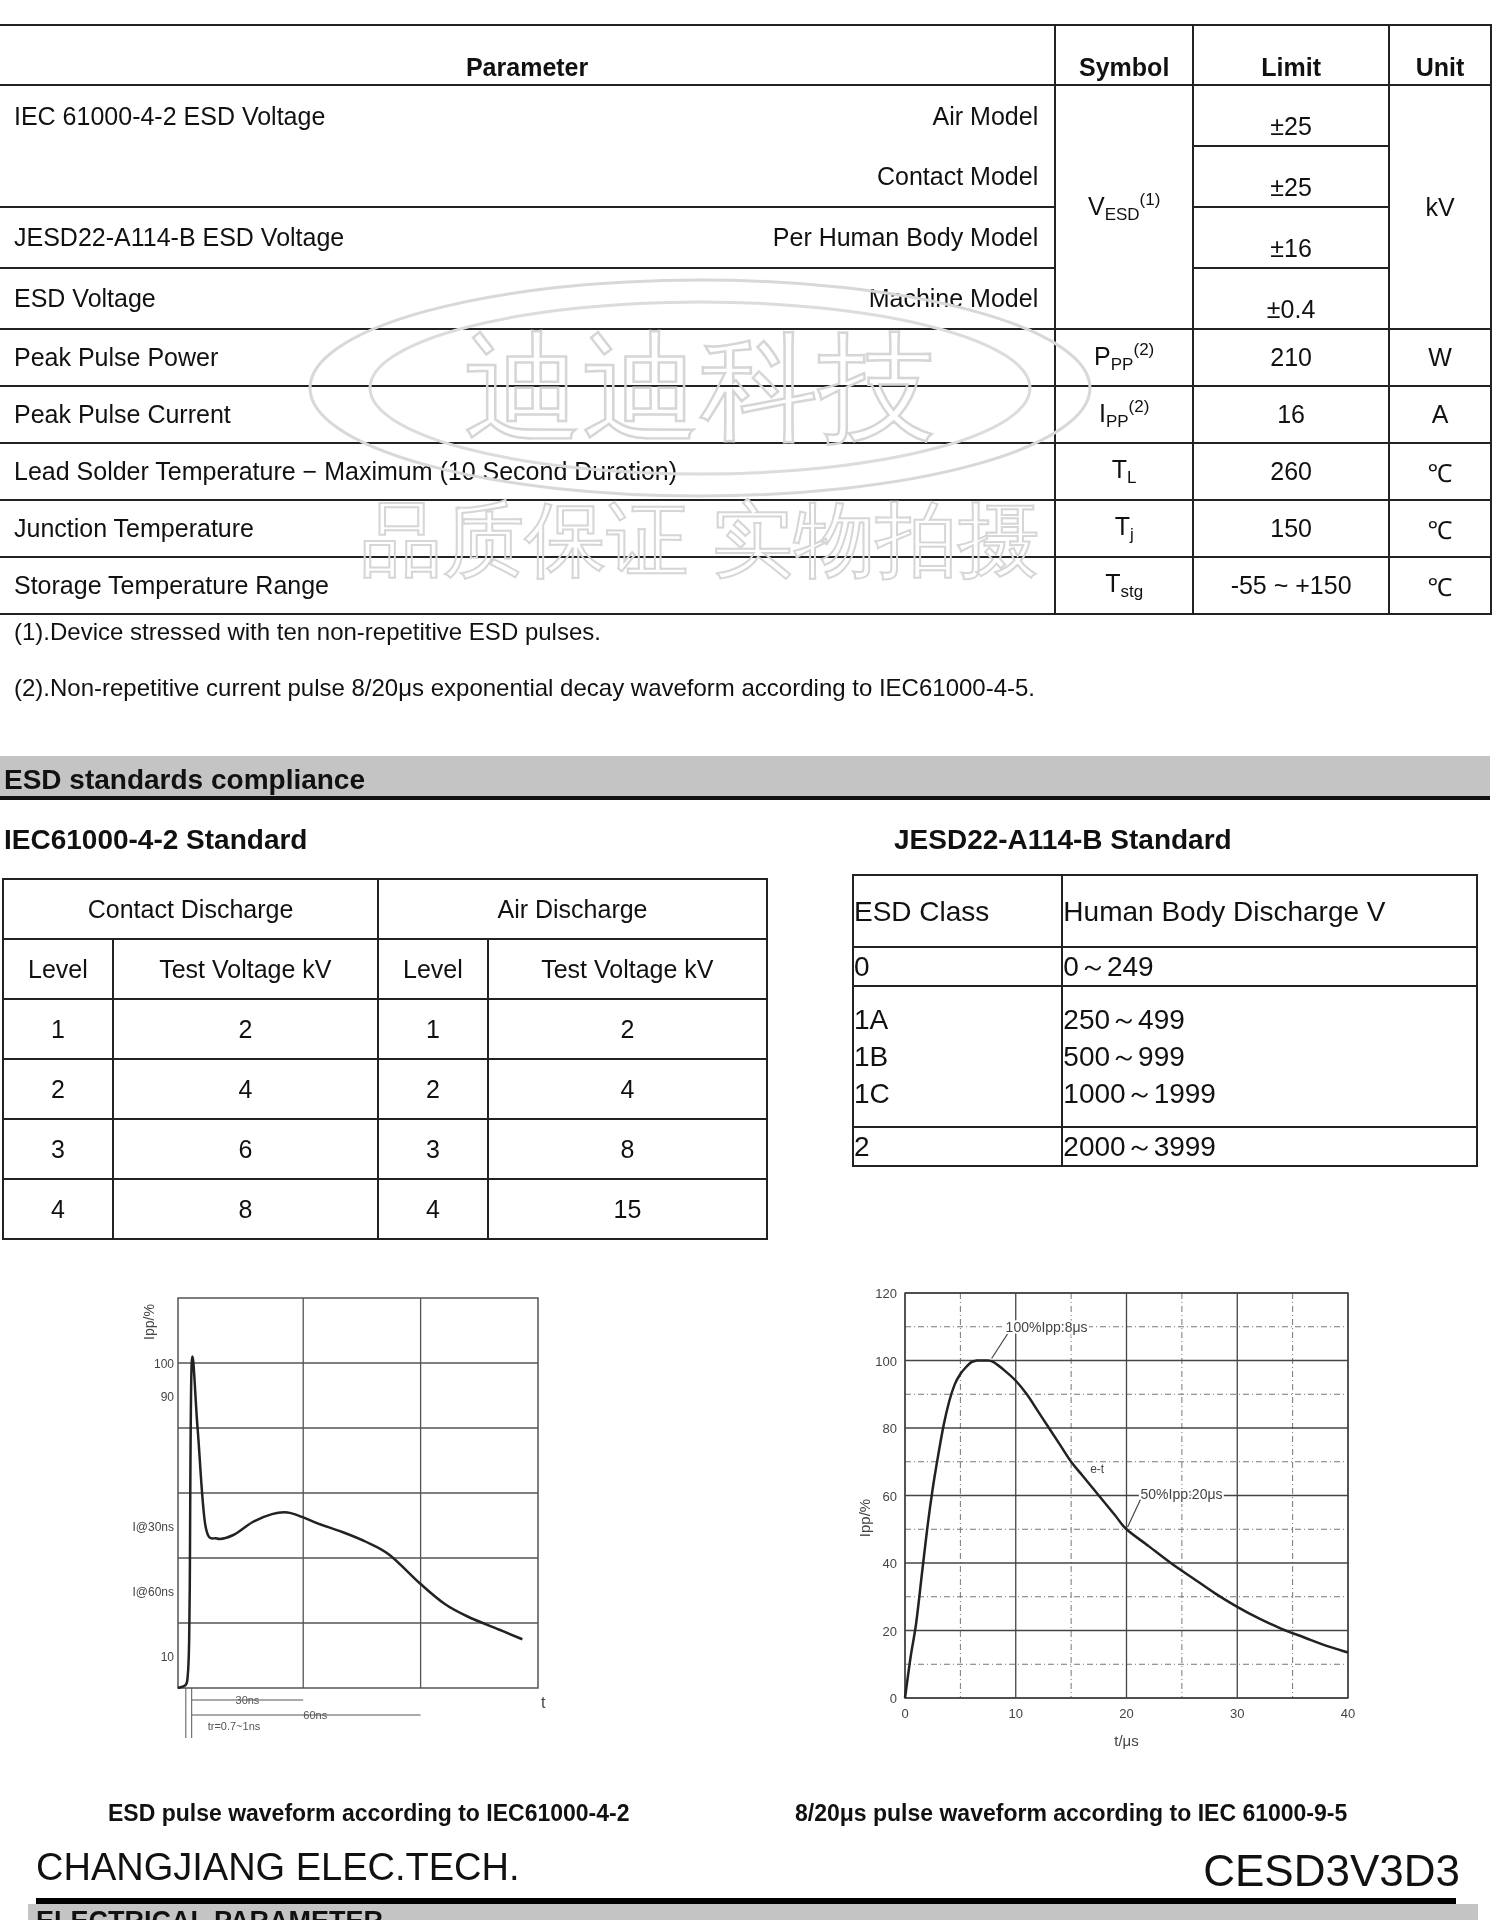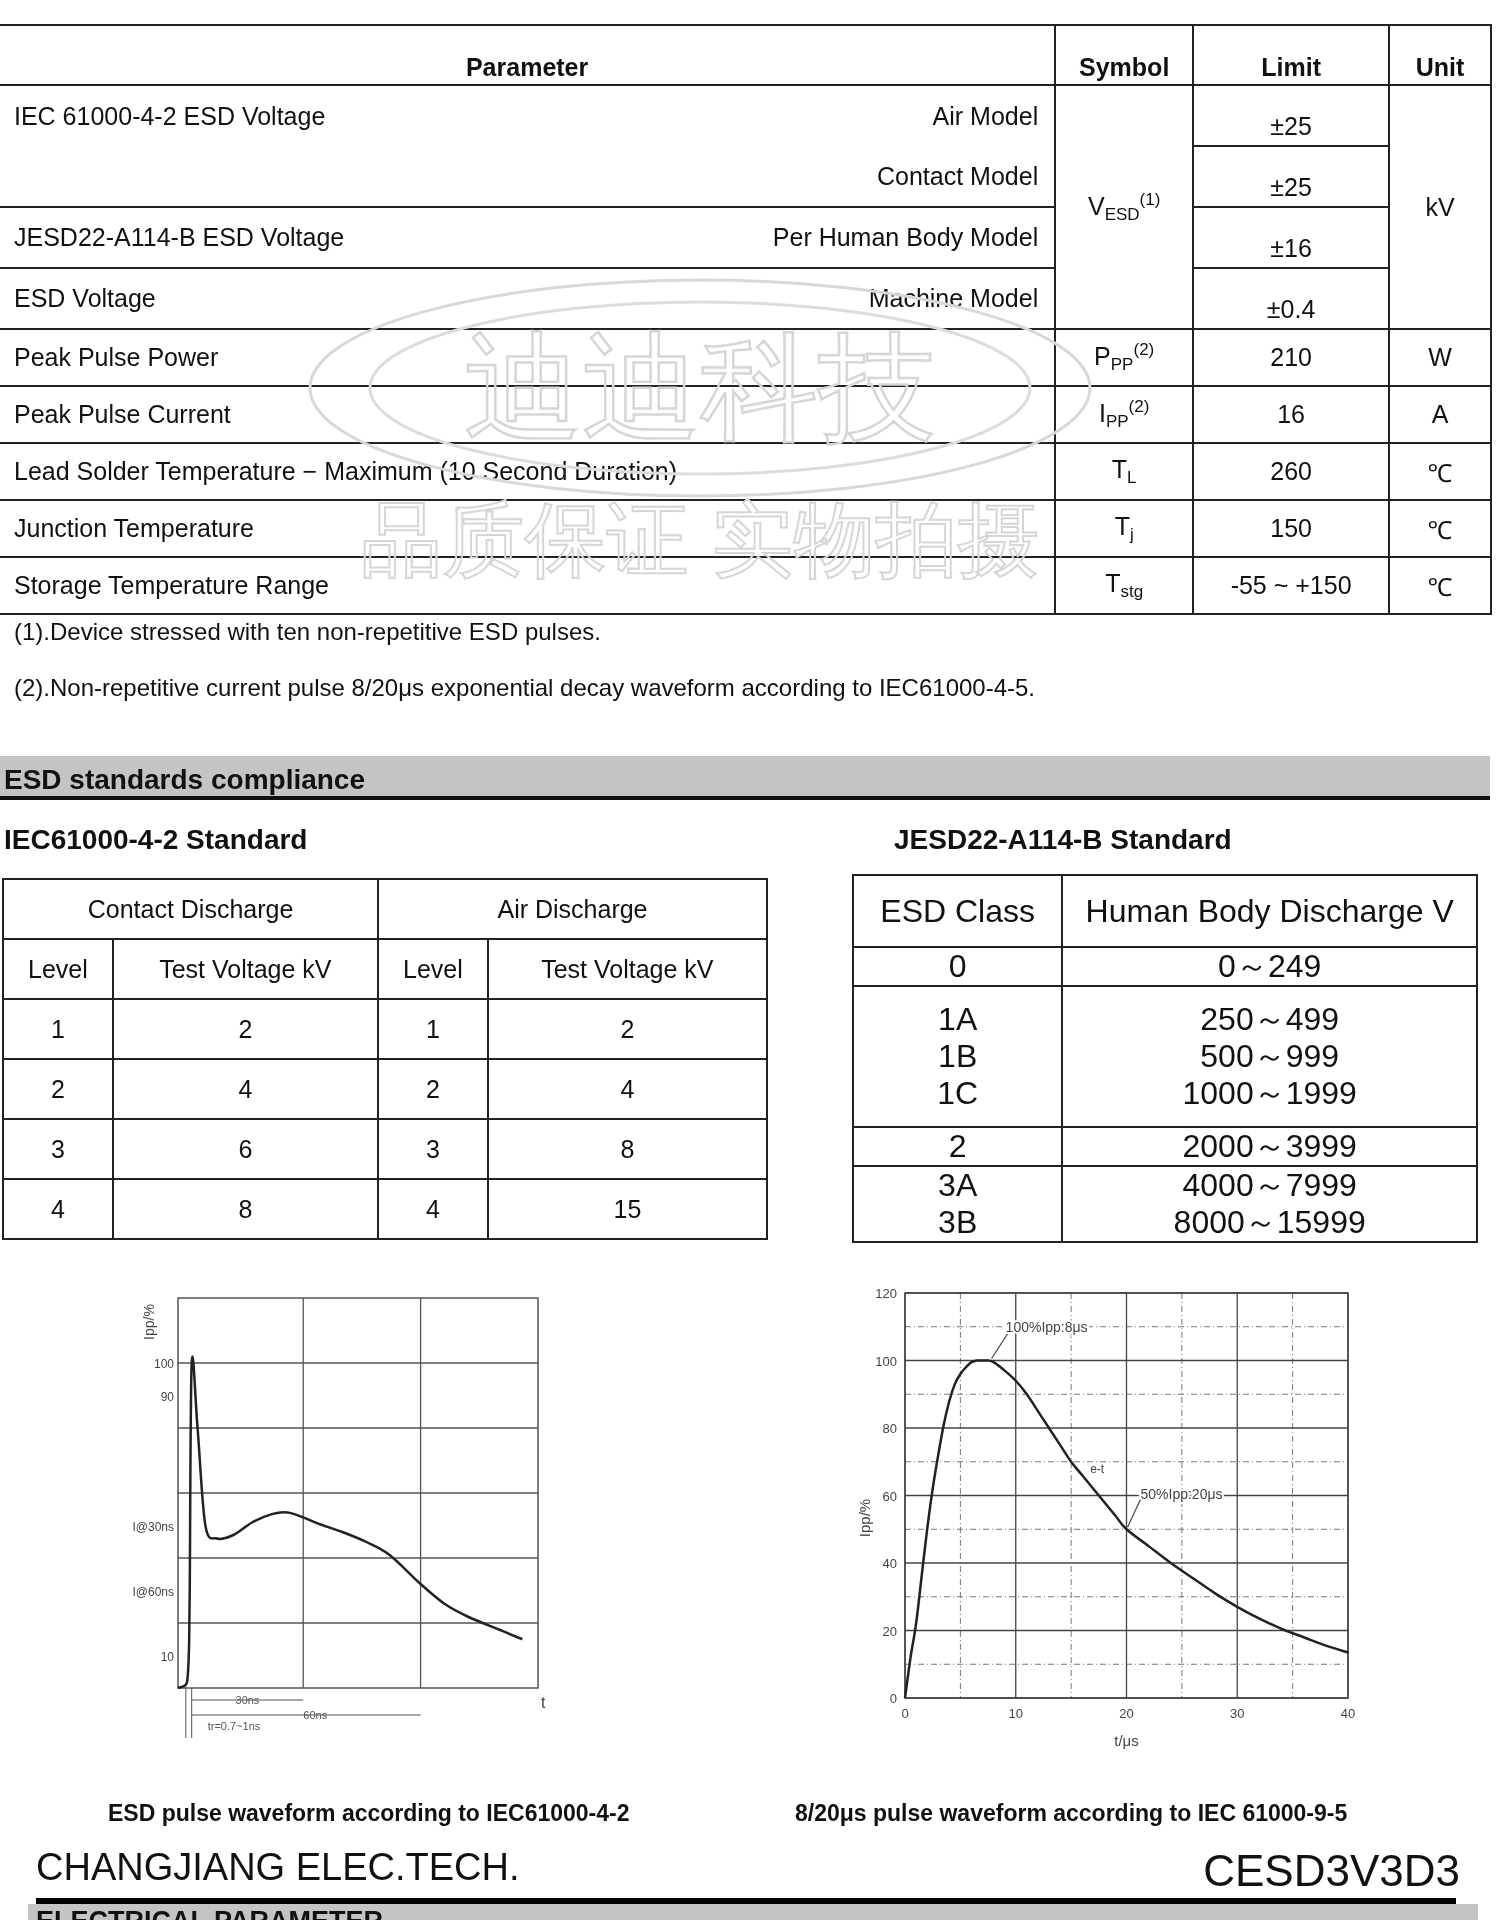--- a/index.html
+++ b/index.html
@@ -31,21 +31,21 @@
   #sec-header { left:0; top:756px; width:1490px; height:40px; background:#c4c4c4;
                 border-bottom:4px solid #111; }
   #sec-header span { font-size:28px; font-weight:bold; position:absolute; left:4px; bottom:0; }
 
   .std-title { font-size:28px; font-weight:bold; }
 
   #iec-table { left:2px; top:878px; width:766px; }
   #iec-table td { text-align:center; height:58px; font-size:25px; }
 
   #jesd-table { left:852px; top:874px; width:626px; }
-  #jesd-table td { text-align:center; font-size:32px; line-height:37px; }
+  #jesd-table td { font-size:28px; line-height:37px; }
 
   .caption { font-size:23px; font-weight:bold; }
   .footer-l { font-size:38px; left:36px; top:1846px; }
   .footer-r { font-size:44px; right:40px; top:1846px; }
   #footer-line { left:36px; top:1898px; width:1420px; height:6px; background:#000; }
   #elec-header { left:28px; top:1904px; width:1450px; height:40px; background:#c4c4c4; }
   #elec-header span { position:absolute; left:8px; top:2px; font-size:27px; font-weight:bold; }
 
   svg text { font-family:"Liberation Sans", sans-serif; }
 </style>
@@ -222,30 +222,20 @@
       <div>1000～1999</div>
     </td>
   </tr>
   <tr>
     <td>
           <div>2</div>
         </td>
     <td>
           <div>2000～3999</div>
         </td>
-  </tr>
-  <tr>
-    <td>
-      <div>3A</div>
-      <div>3B</div>
-    </td>
-    <td>
-      <div>4000～7999</div>
-      <div>8000～15999</div>
-    </td>
   </tr>
 </tbody>
   </table>
 
 <svg id="chart1" class="abs" style="left:120px;top:1280px" width="560" height="480">
   <g id="c1-grid">
       <rect x="58" y="18" width="360" height="390" fill="none" stroke="#555" stroke-width="1.5"></rect>
       <line x1="58" y1="83" x2="418" y2="83" stroke="#555" stroke-width="1.3"></line>
       <line x1="58" y1="148" x2="418" y2="148" stroke="#555" stroke-width="1.3"></line>
       <line x1="58" y1="213" x2="418" y2="213" stroke="#555" stroke-width="1.3"></line>

